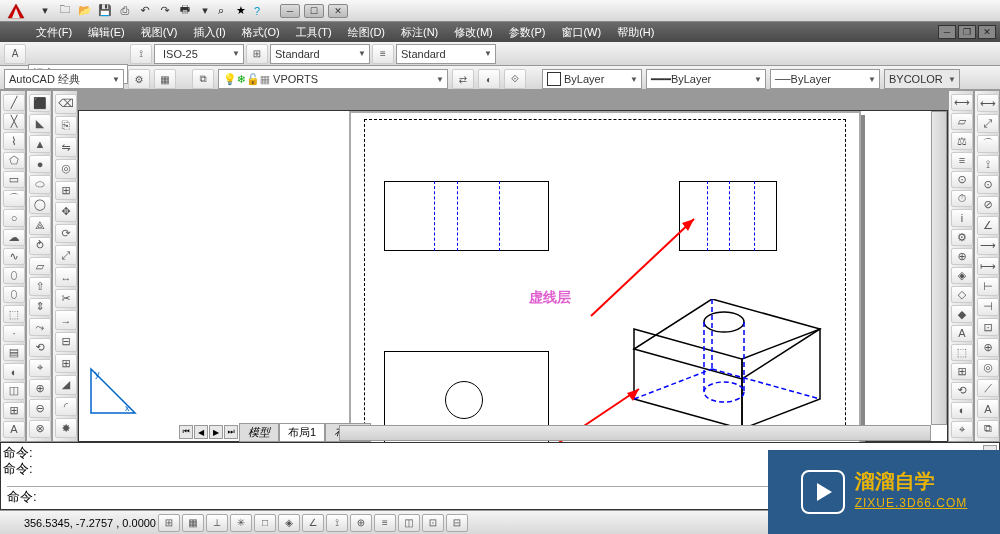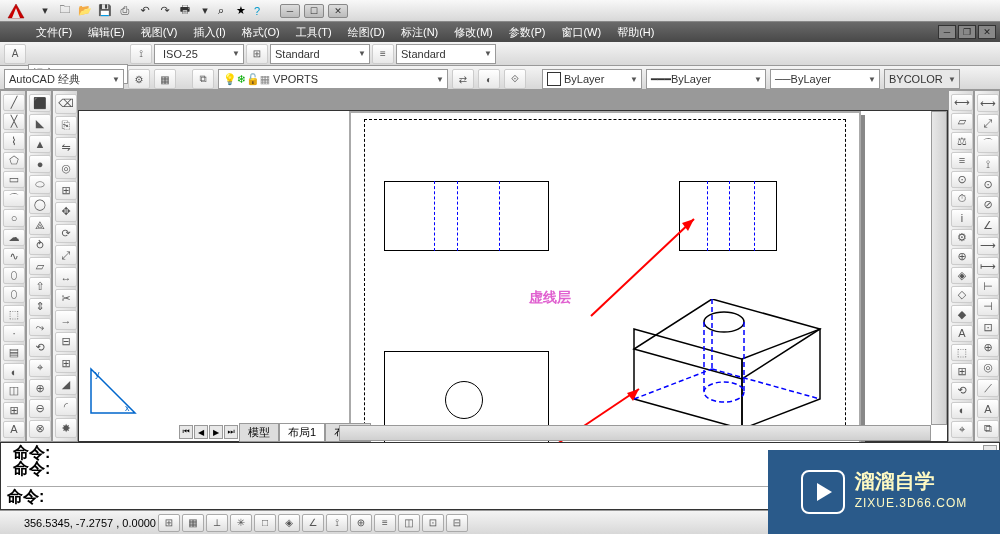--- a/index.html
+++ b/index.html
@@ -26,30 +26,30 @@
     .toolbar-v { width: 26px; background: linear-gradient(90deg,#f4f4f4,#d8d8d8); border: 1px solid #999; display: flex; flex-direction: column; padding: 2px 0; }
     .toolbar-v .tb { width: 22px; height: 20px; margin: 1px 2px; border: 1px solid #ccc; background: linear-gradient(#fff,#e8e8e8); border-radius: 2px; display:flex; align-items:center; justify-content:center; font-size:11px; color:#555;}
     .canvas-wrap { flex: 1; position: relative; background: #fff; border: 1px solid #333; margin-top: 20px; }
     .canvas { position: absolute; inset: 0; }
     .paper { position: absolute; left: 270px; top: 0; width: 512px; height: 350px; border: 2px solid #aaa; background:#fff; box-shadow: 4px 4px 0 #888;}
     .vport-dash { position: absolute; border: 1.5px dashed #000;}
     .ucs-icon { position:absolute; left:10px; bottom:26px; width:52px; height:52px; }
     .tabs { position:absolute; left:100px; bottom:1px; height:16px; display:flex; align-items:center; font-size:11px;}
     .tabs .nav{ width:14px; height:14px; border:1px solid #999; background:#e8e8e8; display:flex; align-items:center; justify-content:center; font-size:8px; margin-right:1px;}
     .tabs .tab { padding: 1px 8px; border:1px solid #999; background:#fff;}
-    .tabs .tab.inactive{ background:#ddd;}
+    .tabs .tab.inactive{ background:#ddd;font-style:italic;}
     .scrollbar-h{ position:absolute; bottom:0; left:260px; right:16px; height:16px; background:linear-gradient(#e8e8e8,#d0d0d0); border:1px solid #999;}
     .scrollbar-v{ position:absolute; right:0; top:0; bottom:16px; width:16px; background:linear-gradient(90deg,#e8e8e8,#d0d0d0); border:1px solid #999;}
-    .cmdline { position: absolute; bottom: 24px; left: 0; right: 0; height: 68px; background: #fff; border: 1px solid #333; padding: 2px 12px; font-family: SimSun, monospace; font-size: 16px; color: #000; line-height: 16px; font-weight: bold;}
+    .cmdline { position: absolute; bottom: 24px; left: 0; right: 0; height: 68px; background: #fff; border: 1px solid #333; padding: 2px 2px; font-family: SimSun, monospace; font-size: 13px; color: #000; line-height: 16px;}
     .statusbar { position: absolute; bottom: 0; left: 0; right: 0; height: 24px; background: linear-gradient(#f4f4f4,#d8d8d8); border-top: 1px solid #999; display: flex; align-items: center; padding: 0 6px; font-size: 11px; gap: 2px;}
     .statusbar .coord{ width:150px;text-align:right;}
     .statusbar .sbtn{ width:22px; height:18px; border:1px solid #aaa; background:linear-gradient(#fff,#e0e0e0); border-radius:2px; display:flex; align-items:center; justify-content:center; font-size:10px; color:#555;}
     .watermark { position: absolute; right: 0; bottom: 0; width: 232px; height: 84px; background: #2a5a8a; display: flex; align-items: center; justify-content: center; gap: 10px; z-index: 100; }
     .watermark .play{ width:44px; height:44px; border-radius:8px; border:2px solid #fff; display:flex; align-items:center; justify-content:center;}
-    .watermark .txt{ color:#fef9c3; font-size:20px; font-weight:bold; text-align:left; line-height:22px;}
+    .watermark .txt{ color:#eab308; font-size:20px; font-weight:bold; text-align:left; line-height:22px;}
     .draw-rect{ position:absolute; border:1.5px solid #000; background:transparent;}
     .dash-v{ position:absolute; border-left:1.5px dashed #00f; width:0;}
     .circle{ position:absolute; border:1.5px solid #000; border-radius:50%;}
     .arrow{ position:absolute; pointer-events:none;}
     .label-text{ position:absolute; color:#e060d0; font-size:14px; font-weight:bold;}
     .colorbox{ display:inline-block; width:14px; height:14px; border:1px solid #333; margin-right:3px; vertical-align:middle;}
   </style>
 </head>
 <body>
 
@@ -325,16 +325,16 @@
   </div>
 
   <div class="watermark">
     <div class="play">
       <svg width="24" height="24" viewBox="0 0 24 24">
           <polygon points="6,3 21,12 6,21" fill="#fff"></polygon>
         </svg>
     </div>
     <div class="txt">
       <div>溜溜自学</div>
-      <div style="font-size:12px;font-weight:normal;letter-spacing:1px;">ZIXUE.3D66.COM</div>
+      <div style="font-size:12px;font-weight:normal;letter-spacing:1px;text-decoration:underline;">ZIXUE.3D66.COM</div>
     </div>
   </div>
 </div>
 
 </body></html>

